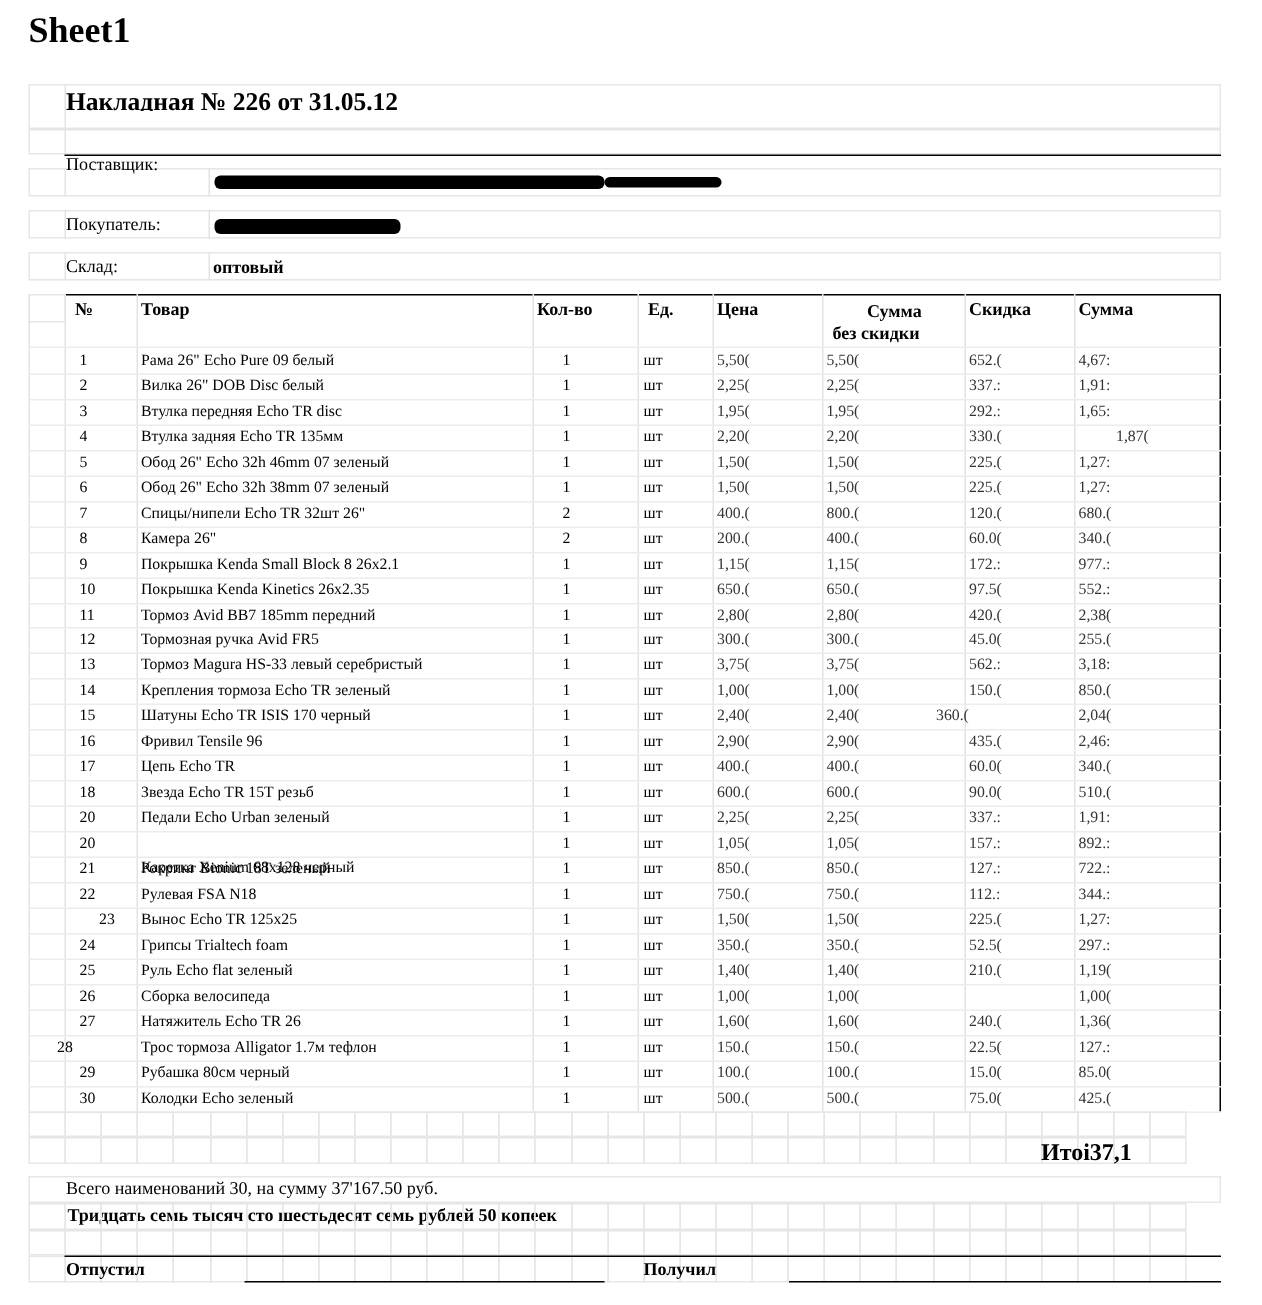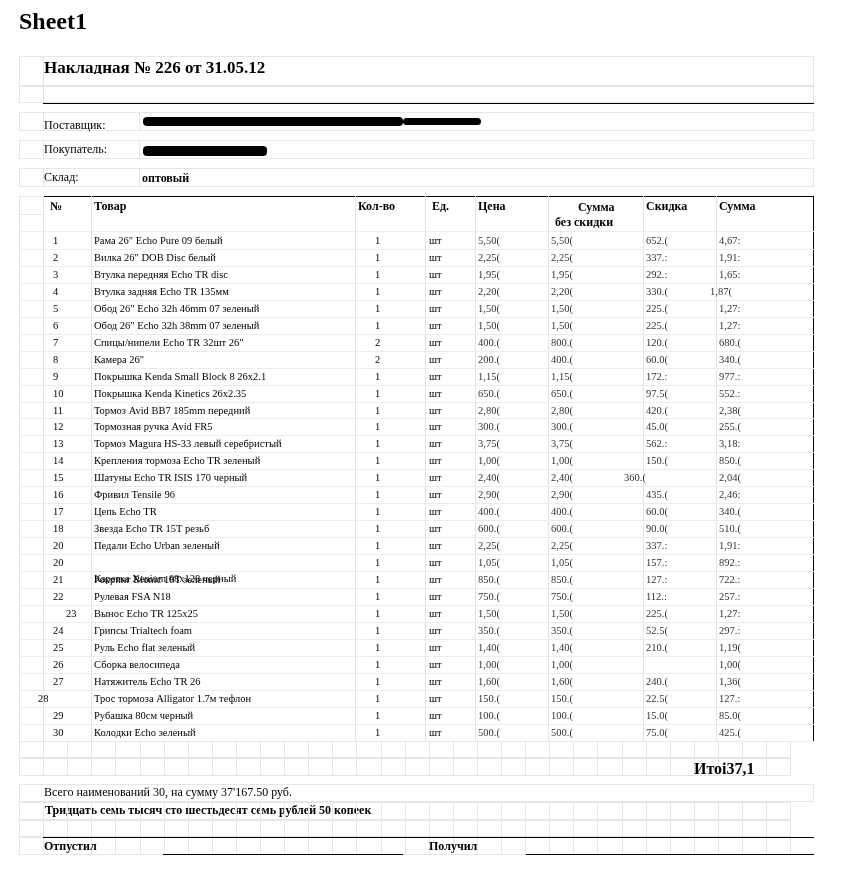--- a/index.html
+++ b/index.html
@@ -27,21 +27,21 @@
 
 <div class="gcell" style="left:19px;top:56px;width:795px;height:30px;"></div>
 <div class="gcell" style="left:19px;top:86px;width:795px;height:17px;"></div>
 <div class="vline" style="left:43px;top:56px;height:47px;"></div>
 <div class="abs doc-title">Накладная № 226 от 31.05.12</div>
 <div class="hline" style="left:43px;top:103px;width:771px;"></div>
 
 <div class="gcell" style="left:19px;top:112px;width:795px;height:19px;"></div>
 <div class="vline" style="left:43px;top:112px;height:19px;"></div>
 <div class="vline" style="left:139px;top:112px;height:19px;"></div>
-<div class="txt label" style="left:44px;top:118px;">Поставщик:</div>
+<div class="txt label" style="left:44px;top:102px;">Поставщик:</div>
 <div class="redact" style="left:143px;top:117px;width:260px;height:9px;"></div>
 <div class="redact" style="left:403px;top:118px;width:78px;height:7px;"></div>
 
 <div class="gcell" style="left:19px;top:140px;width:795px;height:19px;"></div>
 <div class="vline" style="left:43px;top:140px;height:19px;"></div>
 <div class="vline" style="left:139px;top:140px;height:19px;"></div>
 <div class="txt label" style="left:44px;top:142px;">Покупатель:</div>
 <div class="redact" style="left:143px;top:146px;width:124px;height:10px;"></div>
 
 <div class="gcell" style="left:19px;top:168px;width:795px;height:19px;"></div>
@@ -111,21 +111,21 @@
         <div class="rowline" style="top: 282.85px;"></div>
       </div>
       <div>
         <div class="td " style="left: 53px; top: 282.85px; max-width: 40px;">4</div>
         <div class="td " style="left: 94px; top: 282.85px; max-width: 258px;">Втулка задняя Echo TR 135мм</div>
         <div class="td " style="left: 375px; top: 282.85px; max-width: 40px;">1</div>
         <div class="td " style="left: 429px; top: 282.85px; max-width: 40px;">шт</div>
         <div class="td num" style="left: 478px; top: 282.85px; max-width: 40px;">2,20(</div>
         <div class="td num" style="left: 551px; top: 282.85px; max-width: 40px;">2,20(</div>
         <div class="td num" style="left: 646px; top: 282.85px; max-width: 40px;">330.(</div>
-        <div class="td num" style="left: 710px; top: 282.85px; max-width: 40px;">1,87(</div>
+        <div class="td num" style="left: 744px; top: 282.85px; max-width: 40px;">1,87(</div>
         <div class="rowline" style="top: 299.8px;"></div>
       </div>
       <div>
         <div class="td " style="left: 53px; top: 299.8px; max-width: 40px;">5</div>
         <div class="td " style="left: 94px; top: 299.8px; max-width: 258px;">Обод 26" Echo 32h 46mm 07 зеленый</div>
         <div class="td " style="left: 375px; top: 299.8px; max-width: 40px;">1</div>
         <div class="td " style="left: 429px; top: 299.8px; max-width: 40px;">шт</div>
         <div class="td num" style="left: 478px; top: 299.8px; max-width: 40px;">1,50(</div>
         <div class="td num" style="left: 551px; top: 299.8px; max-width: 40px;">1,50(</div>
         <div class="td num" style="left: 646px; top: 299.8px; max-width: 40px;">225.(</div>
@@ -309,21 +309,21 @@
         <div class="rowline" style="top: 587.95px;"></div>
       </div>
       <div>
         <div class="td " style="left: 53px; top: 587.95px; max-width: 40px;">22</div>
         <div class="td " style="left: 94px; top: 587.95px; max-width: 258px;">Рулевая FSA N18</div>
         <div class="td " style="left: 375px; top: 587.95px; max-width: 40px;">1</div>
         <div class="td " style="left: 429px; top: 587.95px; max-width: 40px;">шт</div>
         <div class="td num" style="left: 478px; top: 587.95px; max-width: 40px;">750.(</div>
         <div class="td num" style="left: 551px; top: 587.95px; max-width: 40px;">750.(</div>
         <div class="td num" style="left: 646px; top: 587.95px; max-width: 40px;">112.:</div>
-        <div class="td num" style="left: 719px; top: 587.95px; max-width: 40px;">257.:</div>
+        <div class="td num" style="left: 719px; top: 587.95px; max-width: 40px;">344.:</div>
         <div class="rowline" style="top: 604.9px;"></div>
       </div>
       <div>
         <div class="td " style="left: 53px; top: 604.9px; max-width: 40px; margin-left: 13px;">23</div>
         <div class="td " style="left: 94px; top: 604.9px; max-width: 258px;">Вынос Echo TR 125x25</div>
         <div class="td " style="left: 375px; top: 604.9px; max-width: 40px;">1</div>
         <div class="td " style="left: 429px; top: 604.9px; max-width: 40px;">шт</div>
         <div class="td num" style="left: 478px; top: 604.9px; max-width: 40px;">1,50(</div>
         <div class="td num" style="left: 551px; top: 604.9px; max-width: 40px;">1,50(</div>
         <div class="td num" style="left: 646px; top: 604.9px; max-width: 40px;">225.(</div>

